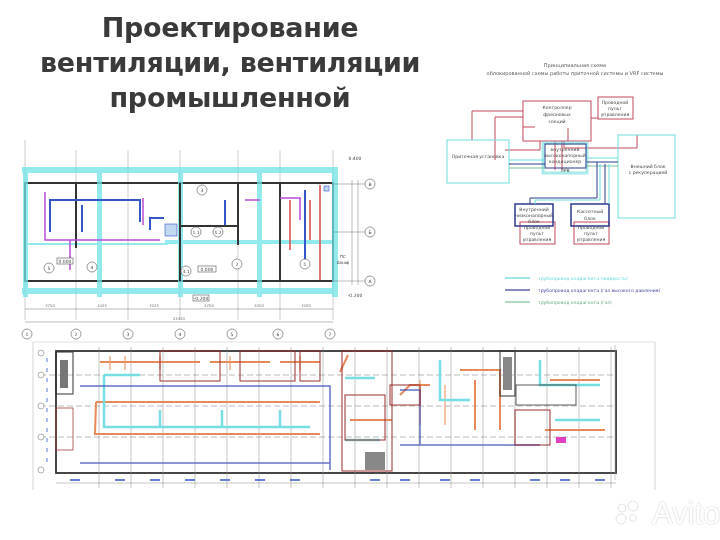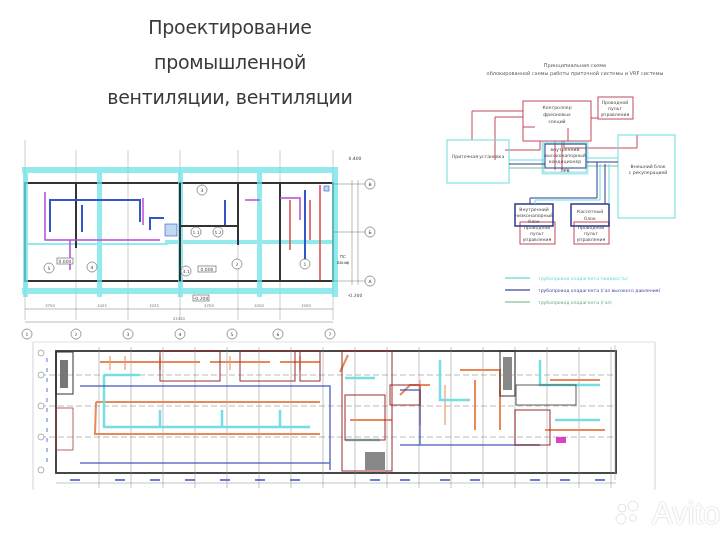--- a/index.html
+++ b/index.html
@@ -1,30 +1,30 @@
 <!DOCTYPE html>
 <html><head>
 <meta charset="utf-8">
 <style>
   html,body{margin:0;padding:0;background:#ffffff;}
   body{width:720px;height:540px;position:relative;overflow:hidden;font-family:"DejaVu Sans",sans-serif;}
-  .title{position:absolute;left:40px;top:10px;width:380px;text-align:center;font-family:"DejaVu Sans",sans-serif;font-weight:normal;font-size:19px;line-height:35px;color:#3a3a3a;letter-spacing:-0.3px;}
+  .title{position:absolute;left:40px;top:10px;width:380px;text-align:center;font-family:"DejaVu Sans",sans-serif;font-weight:bold;font-size:27px;line-height:35px;color:#3a3a3a;letter-spacing:-0.3px;}
   .title div{white-space:nowrap;}
   svg{position:absolute;left:0;top:0;}
   .tiny{font-family:"DejaVu Sans",sans-serif;}
   .avito{position:absolute;left:612px;top:496px;display:flex;align-items:center;gap:4px;}
   .avito-text{font-family:"Liberation Sans",sans-serif;font-size:31px;color:#ffffff;font-weight:normal;letter-spacing:0px;text-shadow:0 0 1px #c8c8c8,0 0 2px #d8d8d8;}
 </style>
 </head>
 <body>
 
 <div class="title">
   <div>Проектирование</div>
+  <div>вентиляции, вентиляции</div>
   <div>промышленной</div>
-  <div>вентиляции, вентиляции</div>
 </div>
 
 <svg width="720" height="540">
   <g class="tiny" font-size="5" fill="#555" text-anchor="middle">
     <text x="575" y="67">Принципиальная схема</text>
     <text x="575" y="75">облокированной схемы работы приточной системы и VRF системы</text>
   </g>
 
   <g stroke="#c4485a" stroke-width="1" fill="none">
     <rect x="523" y="101" width="68" height="40"></rect>

